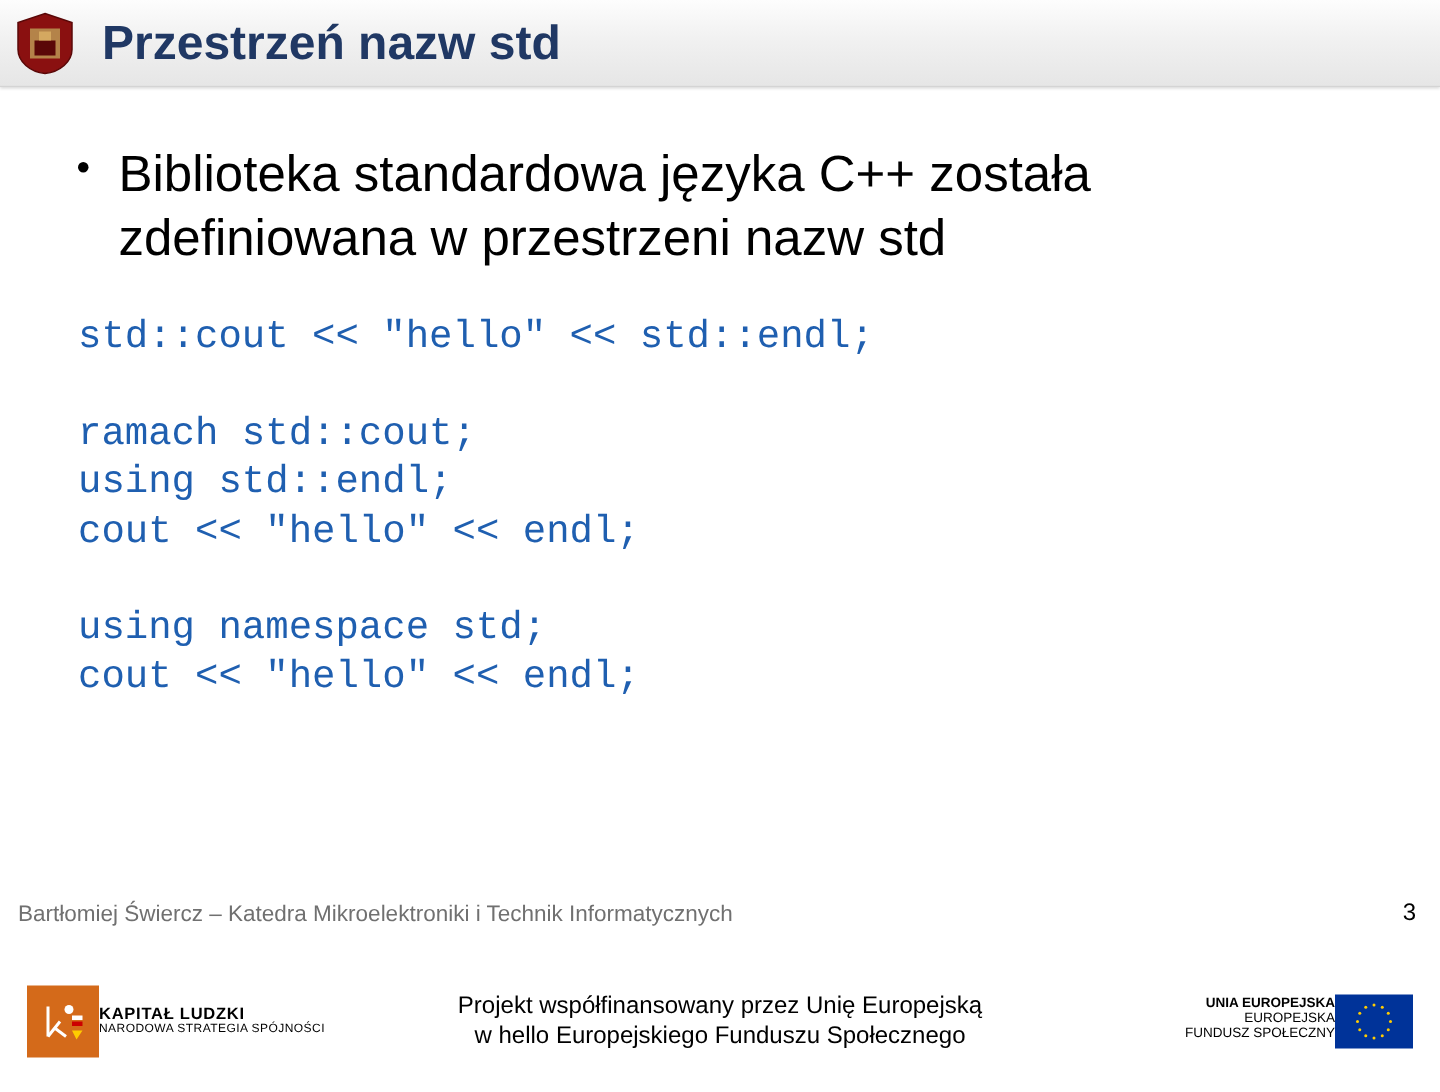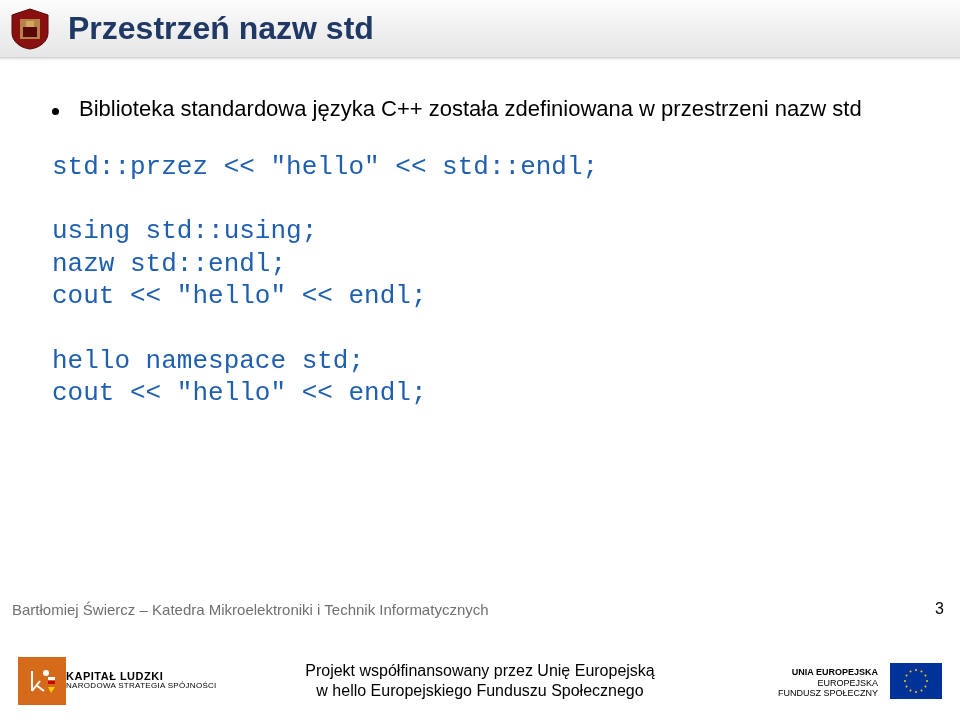--- a/index.html
+++ b/index.html
@@ -46,21 +46,21 @@
   }
   .bullet-dot {
     width: 7px; height: 7px;
     background: #000;
     border-radius: 50%;
     margin-top: 13px;
     margin-right: 20px;
     flex-shrink: 0;
   }
   .bullet-text {
-    font-size: 22px;
+    font-size: 34px;
     color: #000;
     line-height: 1.25;
   }
   .code {
     font-family: "Courier New", monospace;
     font-size: 26px;
     line-height: 1.25;
     margin-top: 28px;
   }
   .kw { color: #1f5fb0; }
@@ -101,21 +101,21 @@
   .kl-text .kl2 { font-size: 8px; letter-spacing: 0.3px; }
   .center-footer {
     position: absolute;
     left: 50%;
     transform: translateX(-50%);
     text-align: center;
     font-size: 16px;
     color: #000;
     line-height: 1.25;
   }
-  .eu-block { margin-left: auto; display: flex; align-items: flex-end; gap: 12px; }
+  .eu-block { margin-left: auto; display: flex; align-items: flex-start; gap: 0; }
   .eu-text { font-size: 9px; text-align: right; line-height: 1.15; }
   .eu-text .eu1 { font-weight: bold; }
   .eu-flag {
     width: 52px; height: 36px;
     background: #003399;
     position: relative;
   }
   .eu-flag .stars {
     position: absolute;
     top: 50%; left: 50%;
@@ -139,33 +139,33 @@
 </div>
 
 <div class="content">
   <div class="bullet-row">
     <div class="bullet-dot"></div>
     <div class="bullet-text">Biblioteka standardowa języka C++ została zdefiniowana w przestrzeni nazw std</div>
   </div>
 
   <div class="code">
     <div class="code-block">
-      <span class="kw">std::przez </span><span class="sym">&lt;&lt;</span><span class="str"> "hello" </span><span class="sym">&lt;&lt;</span><span class="kw"> std::endl;</span>
+      <span class="kw">std::cout </span><span class="sym">&lt;&lt;</span><span class="str"> "hello" </span><span class="sym">&lt;&lt;</span><span class="kw"> std::endl;</span>
     </div>
 
     <div class="code-block">
-      <div><span class="kw">using std::using;</span></div>
-      <div><span class="kw">nazw std::endl;</span></div>
+      <div><span class="kw">ramach std::cout;</span></div>
+      <div><span class="kw">using std::endl;</span></div>
       <div>
         <span class="kw">cout </span><span class="sym">&lt;&lt;</span><span class="str"> "hello" </span><span class="sym">&lt;&lt;</span><span class="kw"> endl;</span>
       </div>
     </div>
 
     <div class="code-block">
-      <div><span class="kw">hello namespace std;</span></div>
+      <div><span class="kw">using namespace std;</span></div>
       <div>
         <span class="kw">cout </span><span class="sym">&lt;&lt;</span><span class="str"> "hello" </span><span class="sym">&lt;&lt;</span><span class="kw"> endl;</span>
       </div>
     </div>
   </div>
 </div>
 
 <div class="footer-author">Bartłomiej Świercz – Katedra Mikroelektroniki i Technik Informatycznych</div>
 <div class="page-num">3</div>
 

